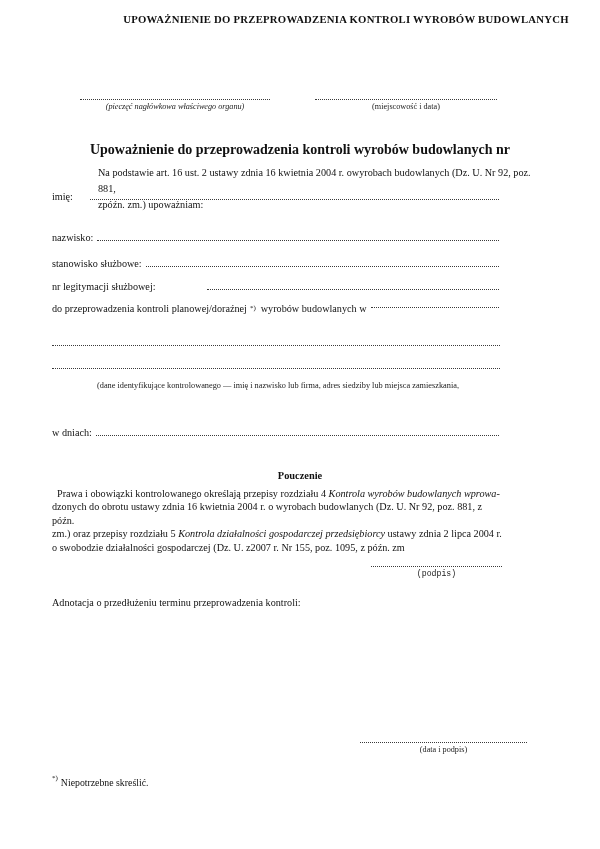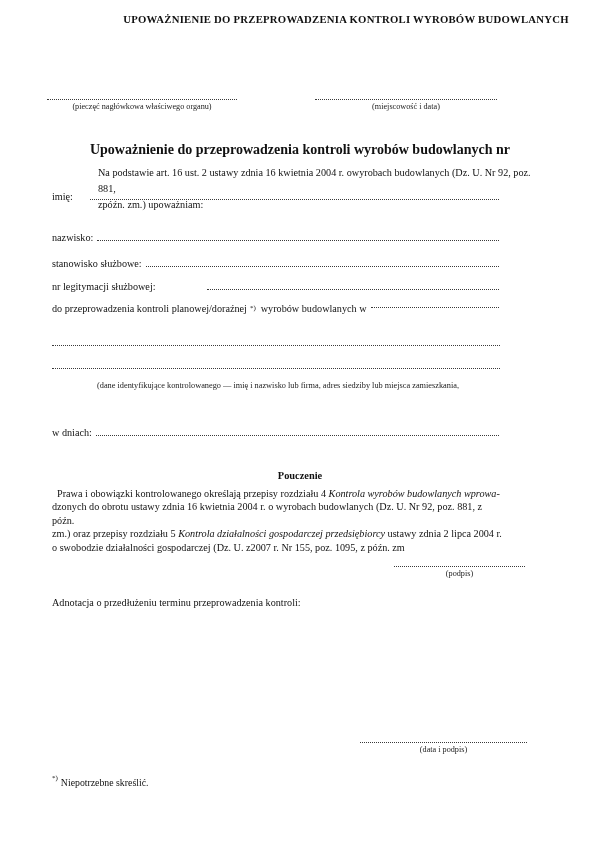--- a/index.html
+++ b/index.html
@@ -7,23 +7,23 @@
     width:600px;height:849px;background:#ffffff;position:relative;
     font-family:"Liberation Serif", serif;color:#111;
     -webkit-font-smoothing:antialiased;
   }
   .abs{position:absolute;}
   
   .doc-title{top:13px;left:0;width:600px;text-align:center;font-weight:bold;font-size:10.7px;letter-spacing:.25px;margin-left:46px;}
   
   .sigblock .dotline{height:0;border-top:1.4px dotted #3a3a3a;}
   .sigblock .caption{margin-top:2px;text-align:center;font-size:8.2px;color:#222;}
-  .stamp-block{top:99px;left:47px;width:190px;}
+  .stamp-block{top:99px;left:80px;width:190px;font-style:italic;}
   .placedate-block{top:99px;left:315px;width:182px;}
-  .podpis-block{top:566px;left:394px;width:131px;}
+  .podpis-block{top:566px;left:371px;width:131px;font-family:Liberation Mono, monospace;}
   .datapodpis-block{top:742px;left:360px;width:167px;}
   
   .subtitle{top:142px;left:0;width:600px;text-align:center;font-weight:bold;font-size:14px;}
   
   .intro{top:165px;left:52px;width:452px;font-size:10.2px;line-height:16px;margin-left:46px;}
   
   .row{left:52px;width:448px;display:flex;align-items:flex-end;font-size:10.2px;height:14px;white-space:nowrap;}
   .row .dotfill{flex:1 1 auto;border-bottom:1.4px dotted #3a3a3a;height:0;margin:0 1px 2px 4px;}
   .row-imie{top:188px;gap:13px;}
   .row-nazwisko{top:229px;}

